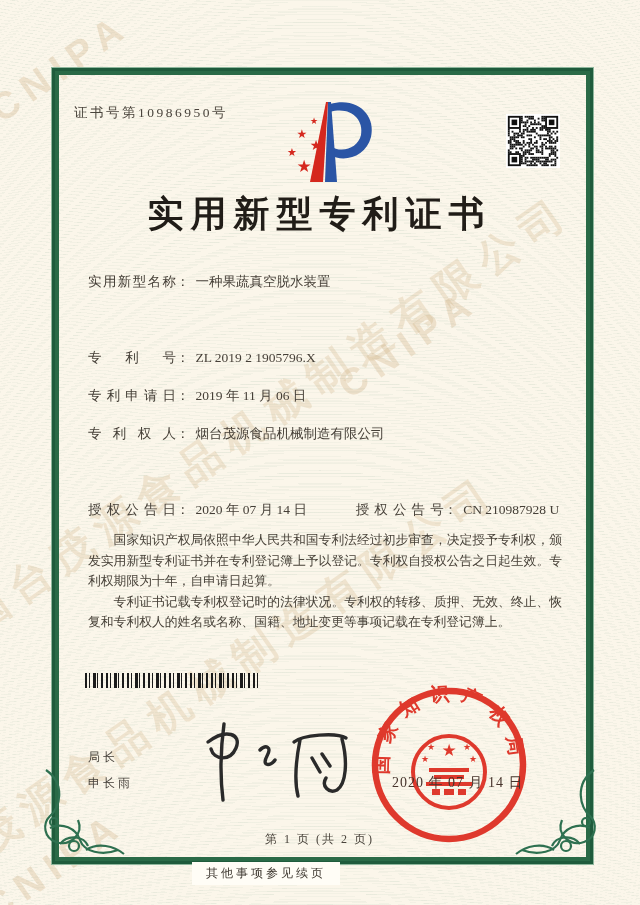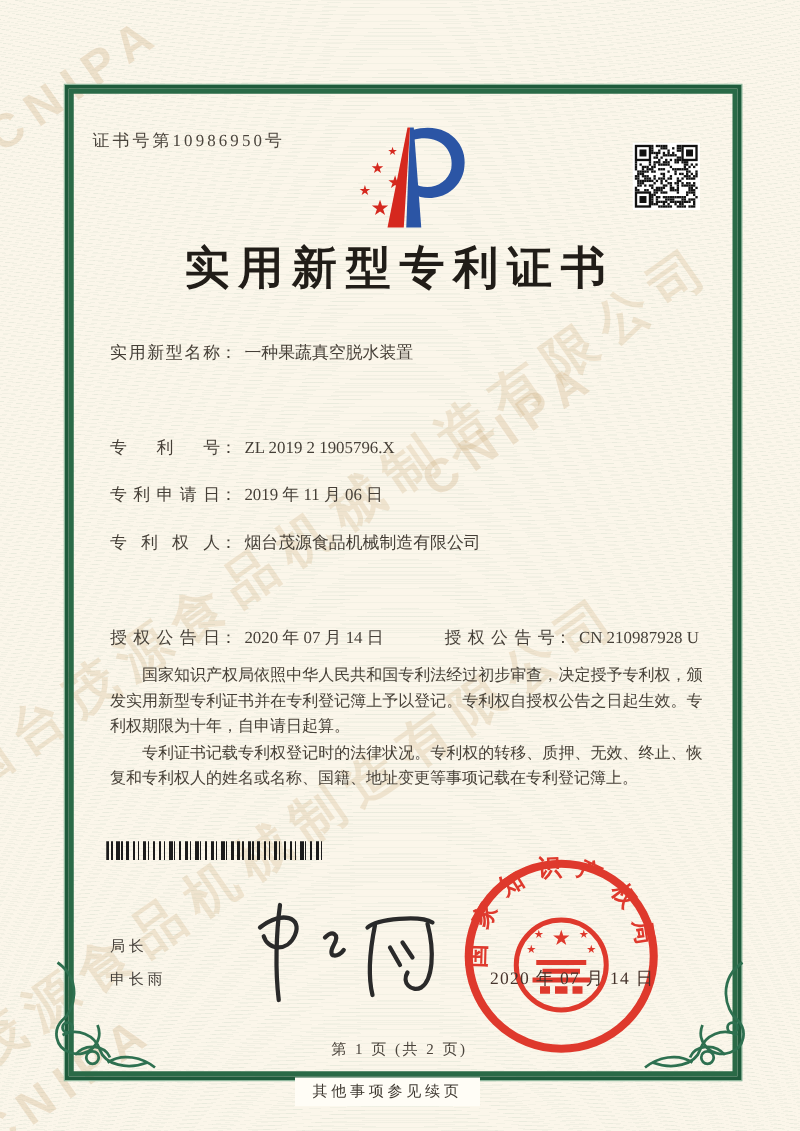--- a/index.html
+++ b/index.html
@@ -34,21 +34,21 @@
   #barcode{left:33px; top:605px; width:173px; height:15px;
     background:repeating-linear-gradient(90deg,
       #1b1b1b 0 2px, transparent 2px 4px, #1b1b1b 4px 5px, transparent 5px 8px,
       #1b1b1b 8px 11px, transparent 11px 12px, #1b1b1b 12px 13px, transparent 13px 16px,
       #1b1b1b 16px 18px, transparent 18px 21px);}
   #director{left:36px; top:676px; font-size:12px; line-height:26px; color:#45403a; letter-spacing:3px;}
   #signature{left:138px; top:648px;}
   #seal{left:316px; top:616px; width:162px; height:162px; opacity:0.92;}
   #seal-date{left:340px; top:706px; font-size:14px; letter-spacing:1px; color:#46342c; z-index:4;}
   #page-info{left:0; top:763px; width:535px; text-align:center; font-size:12px; letter-spacing:2px; color:#4a443c;}
-  #cont-note{position:absolute; z-index:3; left:0; top:862px; width:532px; text-align:center;padding-left:44px;}
+  #cont-note{position:absolute; z-index:3; left:0; top:862px; width:532px; text-align:center;}
   #cont-note span{display:inline-block; background:#fffdf6; padding:3px 14px; font-size:12px;
                   letter-spacing:3px; color:#3f3931;}
   .corner{position:absolute; z-index:4; width:96px; height:96px;}
   #corner-l{left:40px; top:764px;}
   #corner-r{left:504px; top:764px; transform:scaleX(-1);}
   #qr{left:454px; top:46px; width:54px; height:54px;}
   #logo{left:222px; top:26px; width:112px; height:98px;}
 </style>
 </head>
 <body>

